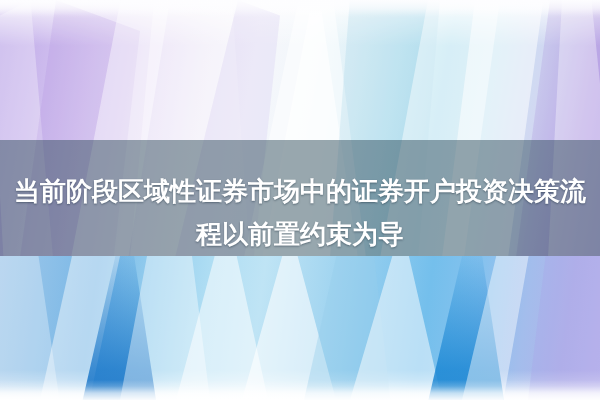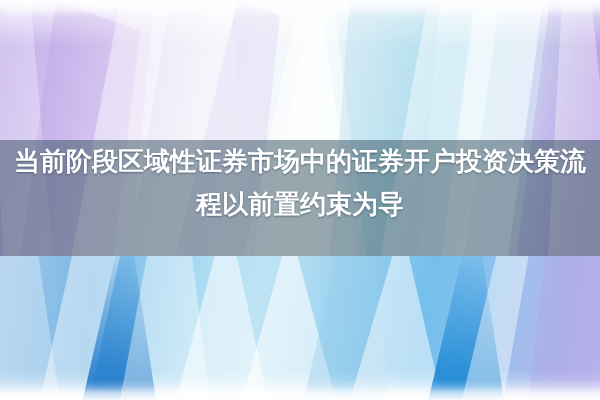--- a/index.html
+++ b/index.html
@@ -116,21 +116,21 @@
   #title-band {
     position: absolute;
     left: 0;
     top: 140px;
     width: 600px;
     height: 116px;
     background: rgba(40, 70, 84, 0.47);
     display: flex;
     flex-direction: column;
     align-items: center;
-    justify-content: flex-start;
+    justify-content: flex-end;
     box-sizing: border-box;
   }
 
   #title-text {
     width: 600px;
     text-align: center;
     color: #ffffff;
     font-size: 26px;
     font-weight: bold;
     line-height: 43px;

